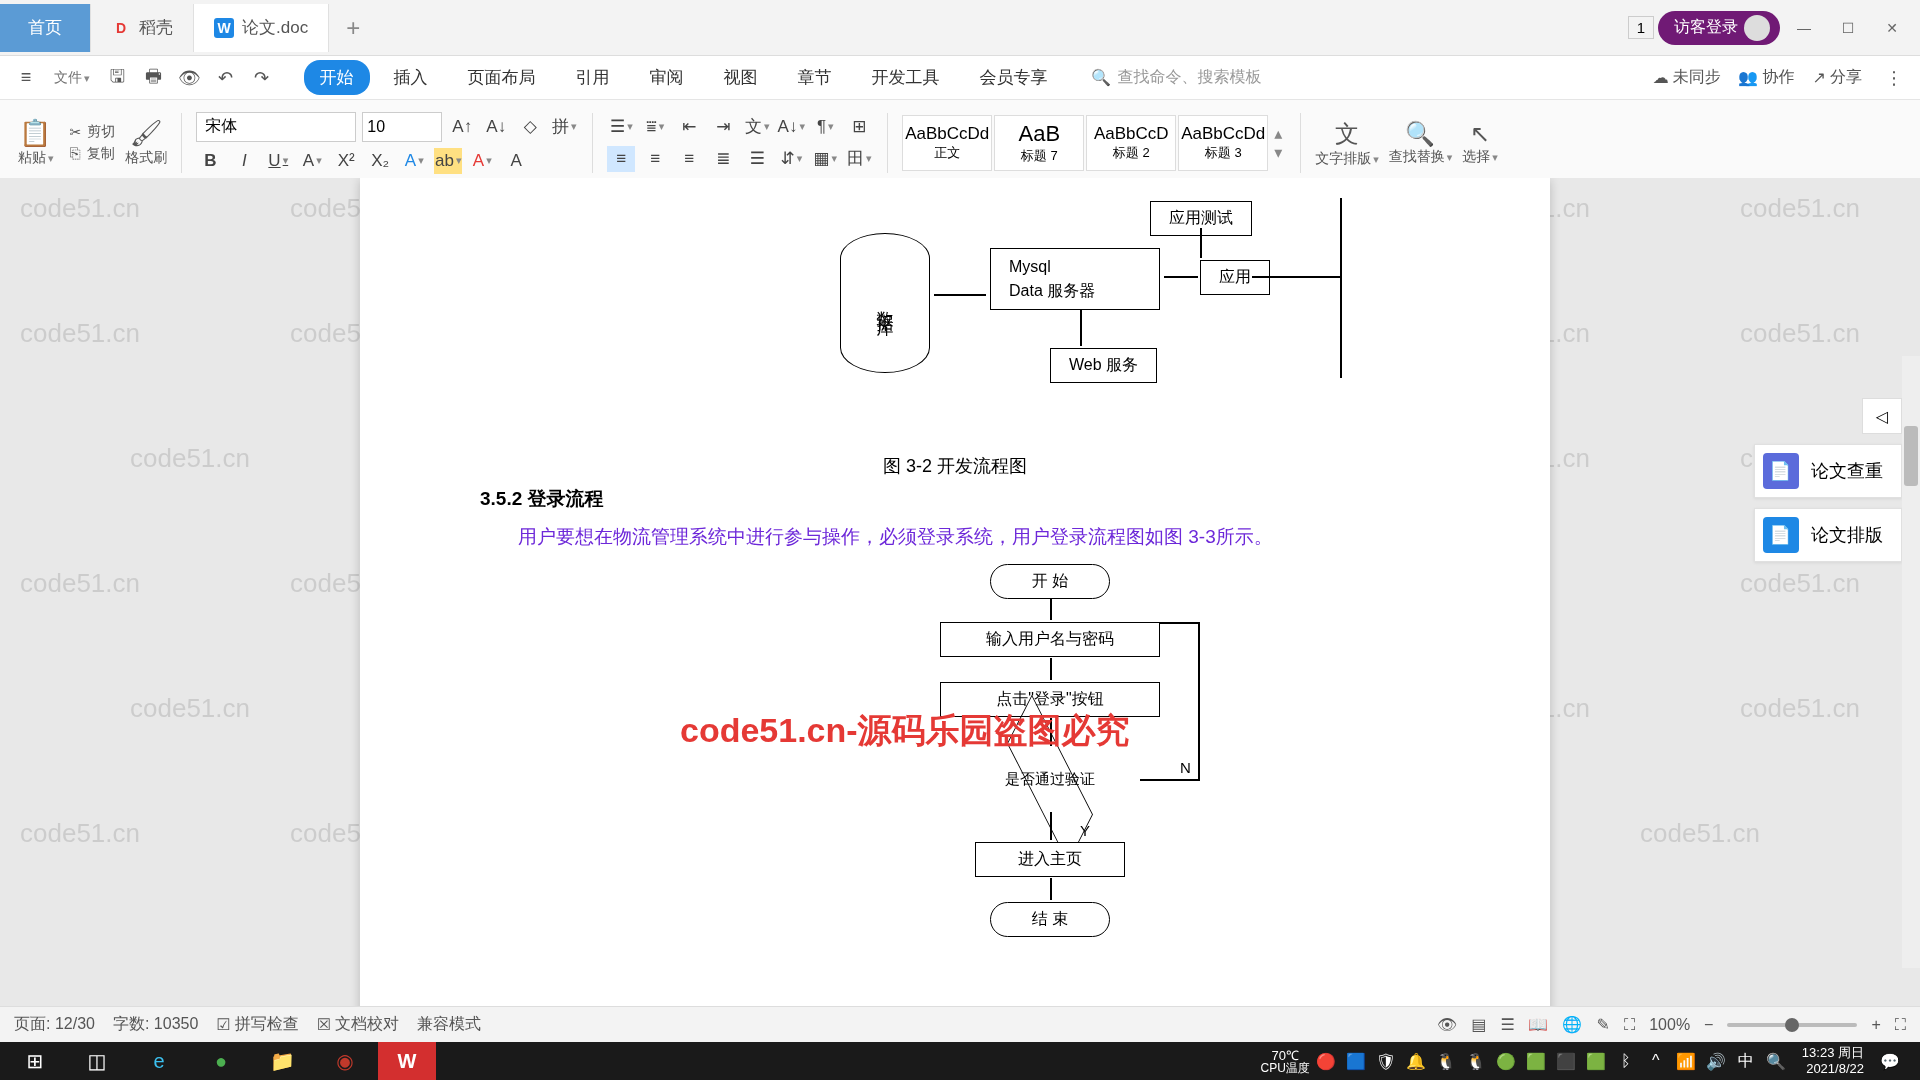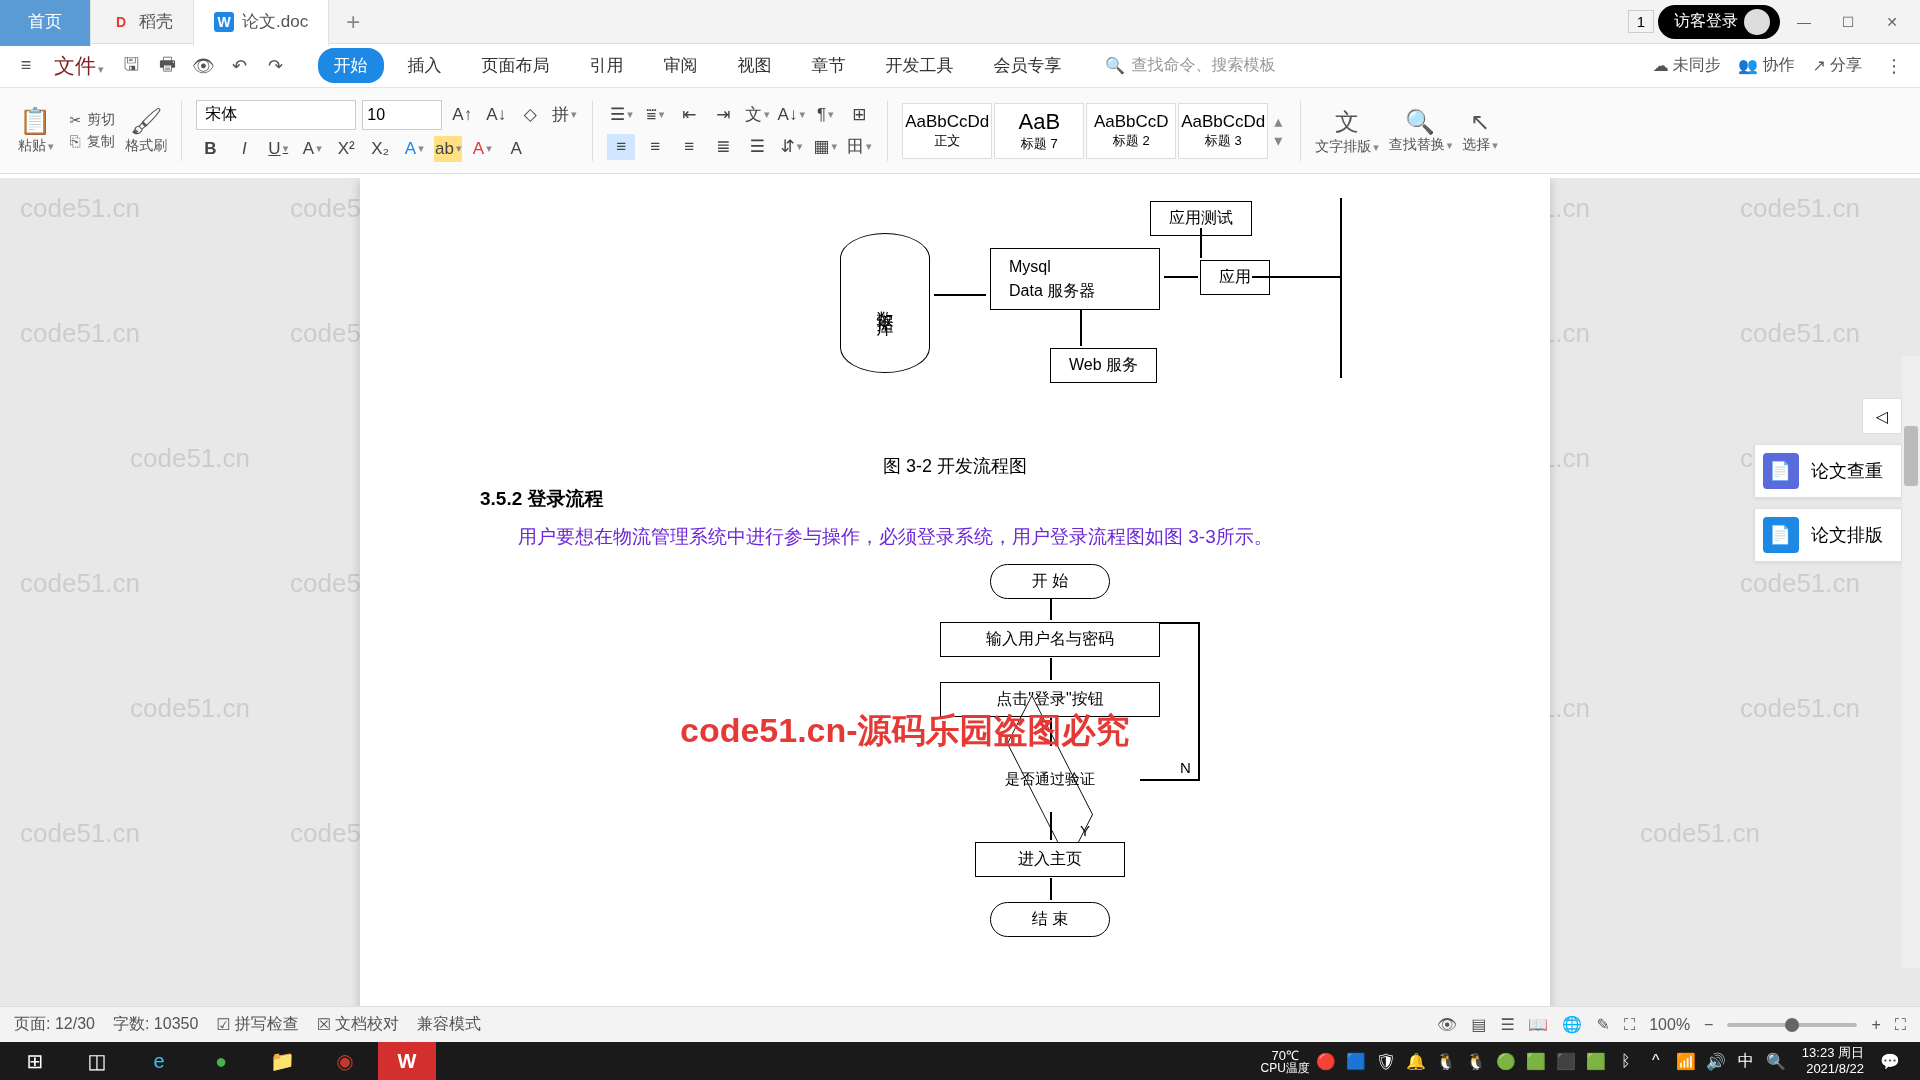--- a/index.html
+++ b/index.html
@@ -1,30 +1,30 @@
 <!DOCTYPE html>
 <html><head>
 <meta charset="utf-8">
 <style>
 *{margin:0;padding:0;box-sizing:border-box;font-family:"Microsoft YaHei",sans-serif}
 body{width:1920px;height:1080px;overflow:hidden;background:#fff;position:relative}
-.titlebar{height:44px;background:#f3f3f3;display:flex;align-items:center;border-bottom:1px solid #ddd}
+.titlebar{height:56px;background:#f3f3f3;display:flex;align-items:center;border-bottom:1px solid #ddd}
 .tab{height:48px;padding:0 20px;display:flex;align-items:center;gap:8px;font-size:17px;color:#555;border-right:1px solid #e0e0e0;cursor:pointer}
 .tab.home{background:#5b9bd5;color:#fff;padding:0 28px}
 .tab.active{background:#fff}
 .tab-icon{width:20px;height:20px;display:inline-flex;align-items:center;justify-content:center;font-size:14px}
 .tab-add{width:48px;text-align:center;font-size:24px;color:#888;cursor:pointer}
 .titlebar-right{margin-left:auto;display:flex;align-items:center;gap:4px;padding-right:8px}
 .badge{border:1px solid #ccc;padding:2px 8px;font-size:15px}
-.guest-login{background:#000000;border-radius:18px;padding:4px 10px 4px 16px;display:flex;align-items:center;gap:6px;color:#fff;font-size:16px}
+.guest-login{background:#701a75;border-radius:18px;padding:4px 10px 4px 16px;display:flex;align-items:center;gap:6px;color:#fff;font-size:16px}
 .avatar{width:26px;height:26px;border-radius:50%;background:#ddd}
 .win-btn{width:40px;height:36px;display:flex;align-items:center;justify-content:center;color:#666;font-size:14px;cursor:pointer}
 .menubar{height:44px;display:flex;align-items:center;padding:0 12px;gap:8px;border-bottom:1px solid #e5e5e5}
 .menu-icon{width:28px;height:28px;display:flex;align-items:center;justify-content:center;color:#555;font-size:18px;cursor:pointer}
-.menu-file{font-size:21px;color:#7f1d1d;padding:0 6px;cursor:pointer}
+.menu-file{font-size:14px;color:#737373;padding:0 6px;cursor:pointer}
 .menu-tabs{display:flex;gap:8px;margin-left:20px}
 .menu-tab{padding:6px 16px;font-size:17px;color:#333;cursor:pointer;border-radius:16px}
 .menu-tab.active{background:#1e88e5;color:#fff}
 .menu-search{margin-left:20px;display:flex;align-items:center;gap:6px;color:#999;font-size:16px}
 .menu-right{margin-left:auto;display:flex;align-items:center;gap:18px;font-size:16px;color:#555}
 .menu-right-item{display:flex;align-items:center;gap:4px;cursor:pointer}
 .ribbon{height:86px;display:flex;align-items:center;padding:0 12px;gap:10px;border-bottom:1px solid #ddd;background:#fafafa}
 .ribbon-group{display:flex;flex-direction:column;align-items:center;gap:2px;padding:0 6px}
 .ribbon-sep{width:1px;height:60px;background:#ddd;margin:0 4px}
 .ribbon-btn-large{display:flex;flex-direction:column;align-items:center;font-size:14px;color:#555;cursor:pointer}

